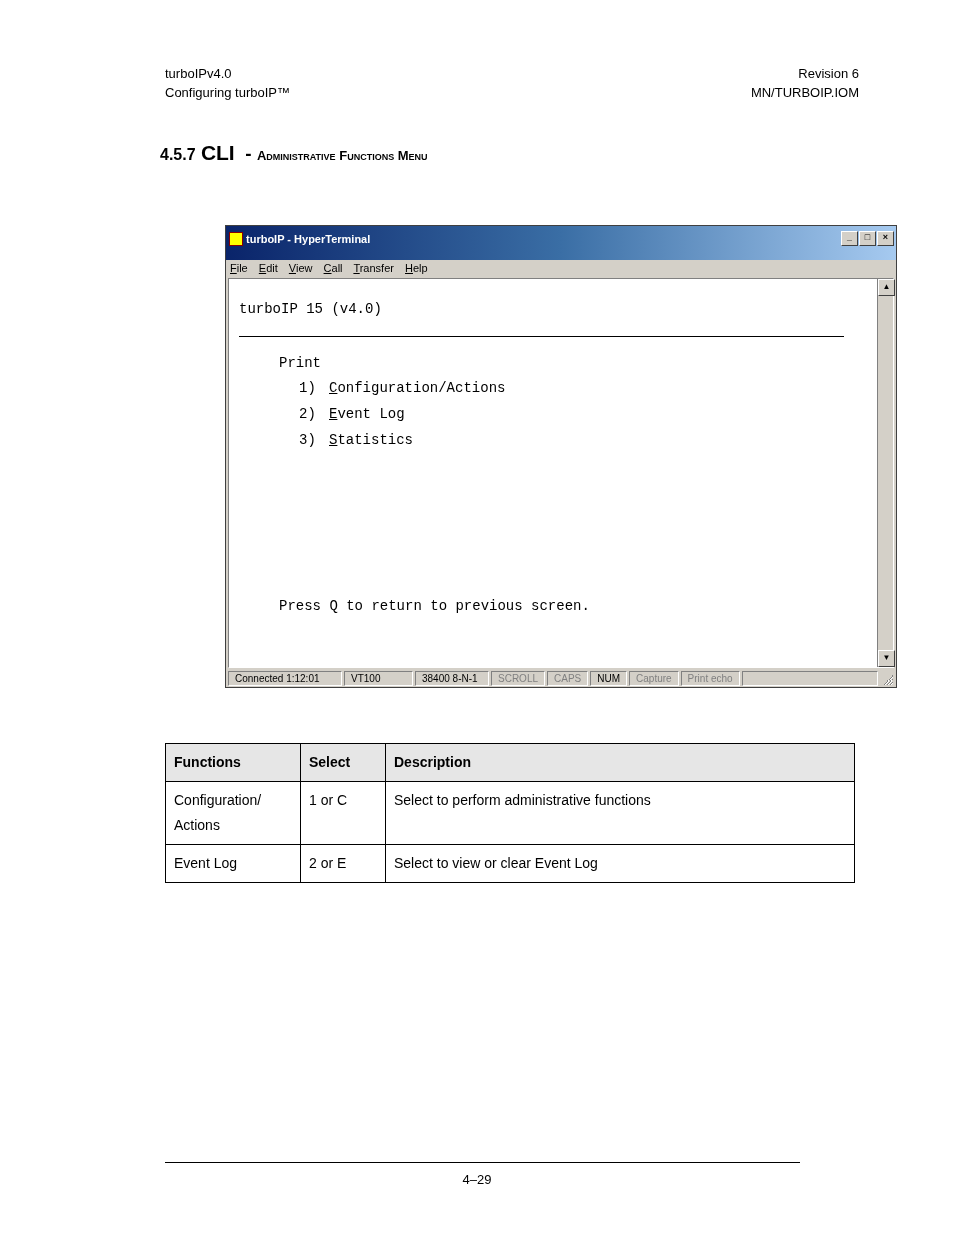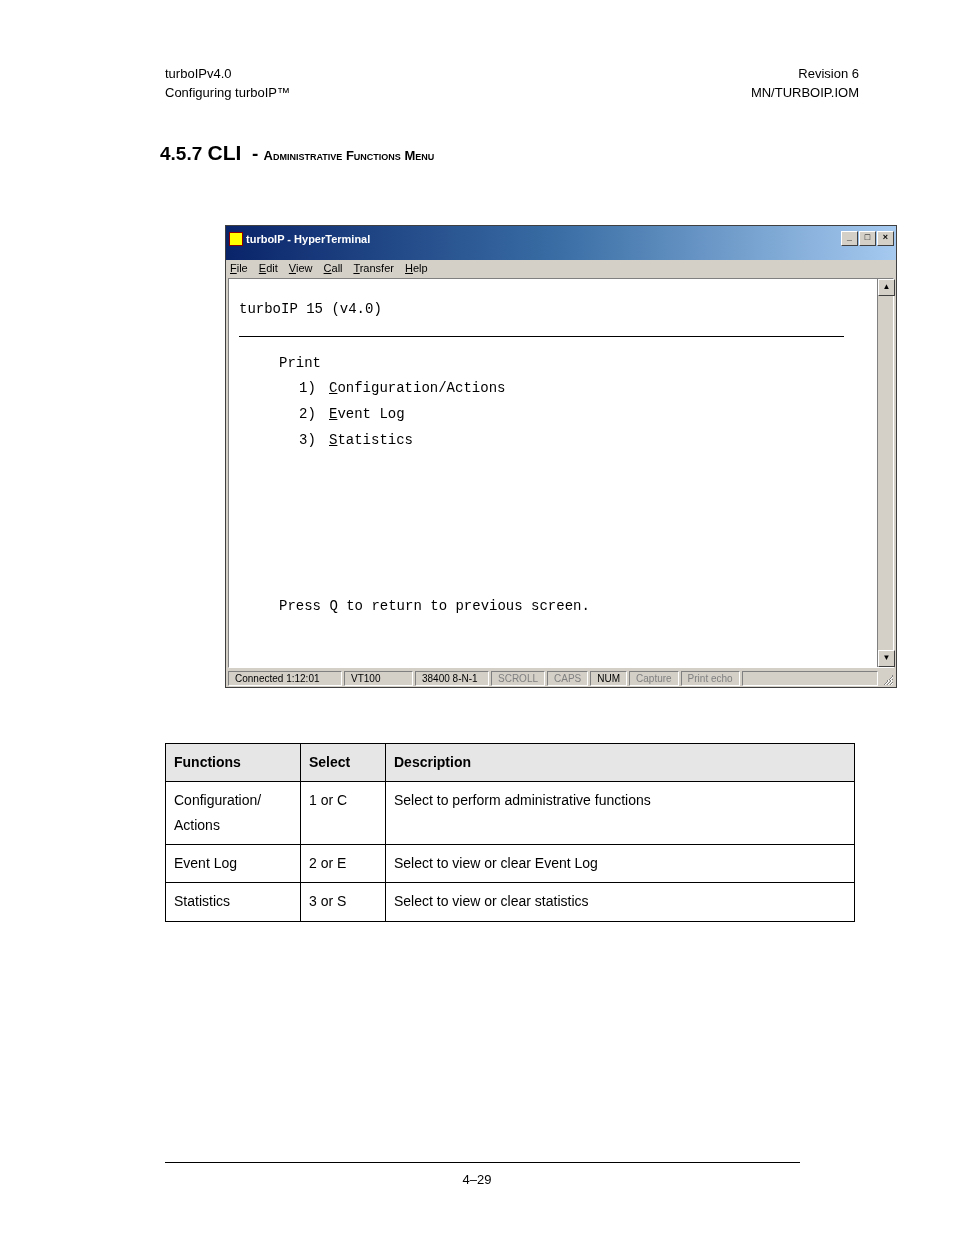--- a/index.html
+++ b/index.html
@@ -25,21 +25,21 @@
   }
   .hdr .left, .hdr .right { white-space: pre; }
   .hdr .right { text-align: right; }
 
   .section-title {
     margin-top: 38px;
     padding-left: 65px;
     font-size: 19px;
     font-weight: bold;
   }
-  .section-title .num { font-size: 19px; }
+  .section-title .num { font-size: 16px; }
   .section-title .cli { font-size: 21px; }
   .section-title .rest { font-variant: small-caps; }
 
   
   .htwin {
     margin: 60px 0 0 130px;
     width: 670px;
     border: 1px solid #404040;
     background: #d4d0c8;
     font-size: 0;
@@ -290,23 +290,18 @@
       <td style="white-space:pre-line;">Configuration/
 Actions</td>
       <td>1 or C</td>
       <td>Select to perform administrative functions</td>
     </tr>
     <tr>
       <td>Event Log</td>
       <td>2 or E</td>
       <td>Select to view or clear Event Log</td>
     </tr>
-    <tr>
-      <td>Statistics</td>
-      <td>3 or S</td>
-      <td>Select to view or clear statistics</td>
-    </tr>
   </tbody>
     </table>
 
   <div class="footer-rule"></div>
   <div class="pagenum">4–29</div>
 </div>
 
 </body></html>

